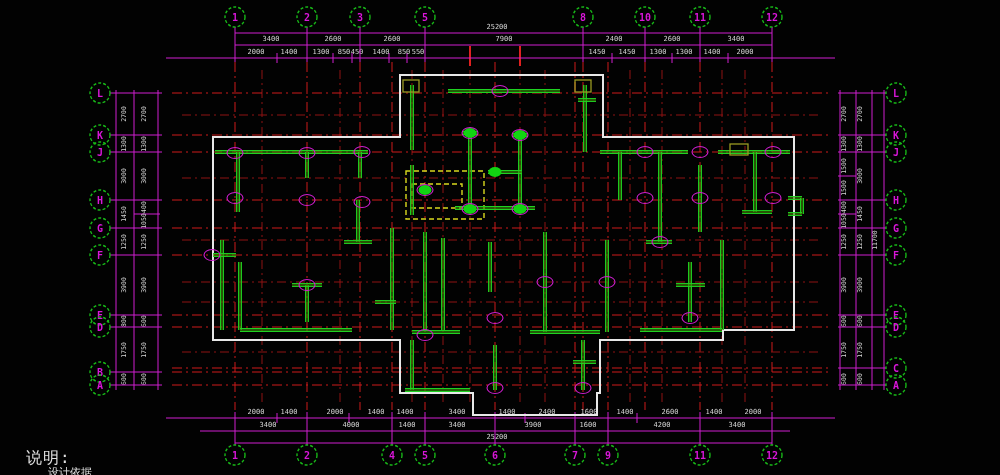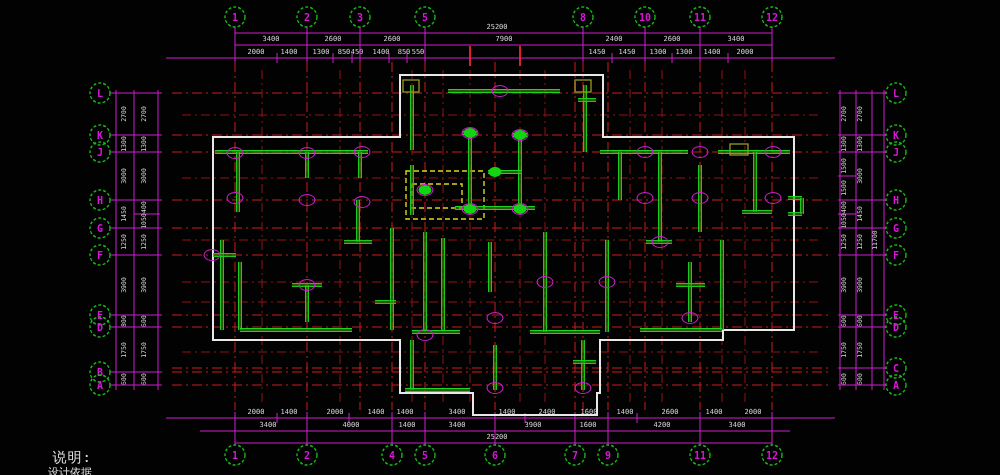--- a/index.html
+++ b/index.html
@@ -1,20 +1,20 @@
 <!DOCTYPE html>
 <html><head>
 <meta charset="utf-8">
 <style>
   html,body{margin:0;padding:0;background:#000;}
   body{width:1000px;height:475px;overflow:hidden;font-family:"DejaVu Sans Mono",monospace;}
   .stage{position:relative;width:1000px;height:475px;background:#020202;}
   svg{position:absolute;left:0;top:0;}
   .notes{position:absolute;left:26px;top:450px;color:#e0e0e0;line-height:15px;}
-  .notes .n1{font-size:14px;letter-spacing:1px;text-align:right;}
+  .notes .n1{font-size:16px;letter-spacing:1px;}
   .notes .n2{font-size:11px;margin-left:22px;}
 </style>
 </head>
 <body>
 
 <div class="stage">
   <svg width="1000" height="475" viewBox="0 0 1000 475">
       <g>
         <line x1="235" y1="62" x2="235" y2="410" stroke="#cc1a1a" stroke-width="1" stroke-dasharray="10 4 2 4"></line>
         <line x1="307" y1="62" x2="307" y2="410" stroke="#cc1a1a" stroke-width="1" stroke-dasharray="10 4 2 4"></line>

